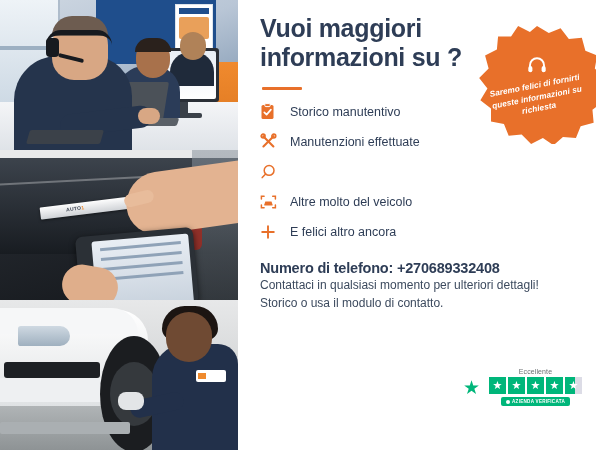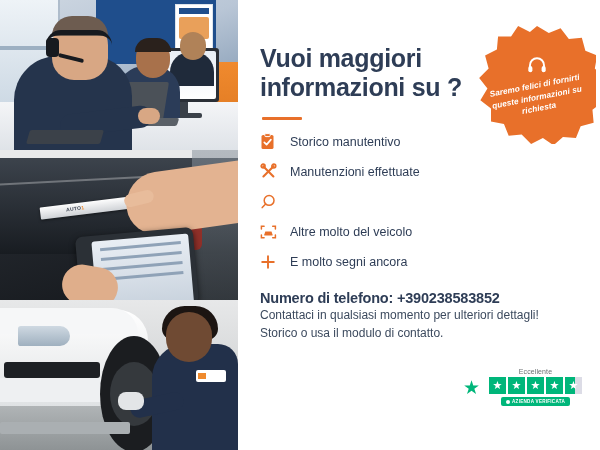--- a/index.html
+++ b/index.html
@@ -77,21 +77,21 @@
   .p3 .tech{position:absolute;left:152px;top:44px;width:86px;height:106px;background:#22304a;border-radius:34px 20px 0 0;}
   .p3 .thead{position:absolute;left:166px;top:12px;width:46px;height:50px;background:#6f4a33;border-radius:23px;}
   .p3 .thair{position:absolute;left:162px;top:6px;width:56px;height:34px;background:#1c1512;border-radius:28px 28px 14px 14px;}
   .p3 .tarm{position:absolute;left:130px;top:96px;width:54px;height:18px;background:#22304a;border-radius:9px;transform:rotate(-12deg);}
   .p3 .glove{position:absolute;left:118px;top:92px;width:26px;height:18px;background:#e3e5e7;border-radius:8px;}
   .p3 .tag{position:absolute;left:196px;top:70px;width:30px;height:12px;background:#fff;border-radius:2px;}
   .p3 .tag i{position:absolute;left:2px;top:3px;width:8px;height:6px;background:#ef8a2d;}
   .p3 .bench{position:absolute;left:150px;bottom:8px;width:88px;height:40px;background:#b9bdbf;border-top:2px solid #cdd0d2;}
 
   
-  .content{position:relative;flex:1;padding:44px 22px 0 22px;box-sizing:border-box;}
+  .content{position:relative;flex:1;padding:14px 22px 0 22px;box-sizing:border-box;}
 
   .headline{
     font-size:25px;line-height:1.17;font-weight:700;color:#2e3d56;
     letter-spacing:-.3px;margin:0;max-width:215px;
   }
   .rule{width:40px;height:3px;background:#e8702a;margin:14px 0 12px 2px;border-radius:1px;}
 
   .feature-list{list-style:none;margin:0;padding:0;}
   .feature{display:flex;align-items:center;margin:0 0 10px 0;}
   .fic{width:22px;height:20px;flex:0 0 22px;display:flex;align-items:center;justify-content:flex-start;color:#e8702a;}
@@ -278,26 +278,26 @@
 
       <li class="feature">
         <span class="fic">
           <svg width="16" height="16" viewBox="0 0 16 16" aria-hidden="true">
             <g stroke="#e8702a" stroke-width="1.9" stroke-linecap="round">
               <path d="M8 2.2 V13.8"></path>
                 <path d="M2.2 8 H13.8"></path>
             </g>
           </svg>
         </span>
-        <span class="flabel">E molto segni ancora</span>
+        <span class="flabel">E felici altro ancora</span>
       </li>
 
     </ul>
 
-    <div class="phone">Numero di telefono: +390238583852</div>
+    <div class="phone">Numero di telefono: +270689332408</div>
     <div class="sub">
       <div>Contattaci in qualsiasi momento per ulteriori dettagli!</div>
       <div>Storico o usa il modulo di contatto.</div>
     </div>
 
     <div class="burst">
       <span class="hs">
         <svg width="20" height="18" viewBox="0 0 20 18" aria-hidden="true">
           <path d="M3 11 V9.2 A7 7 0 0 1 17 9.2 V11" fill="none" stroke="#fff" stroke-width="1.9" stroke-linecap="round"></path>
           <rect x="1.3" y="10.1" width="4.1" height="6.2" rx="2" fill="#fff"></rect>

